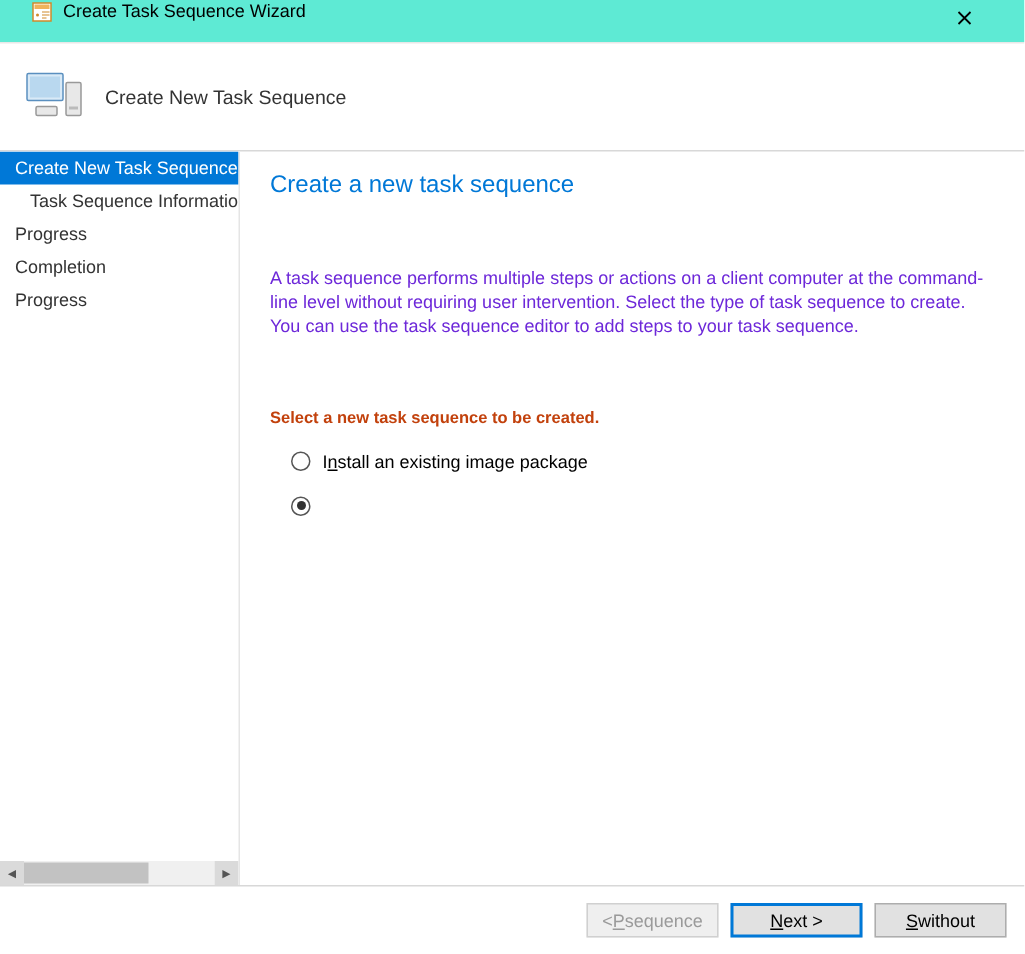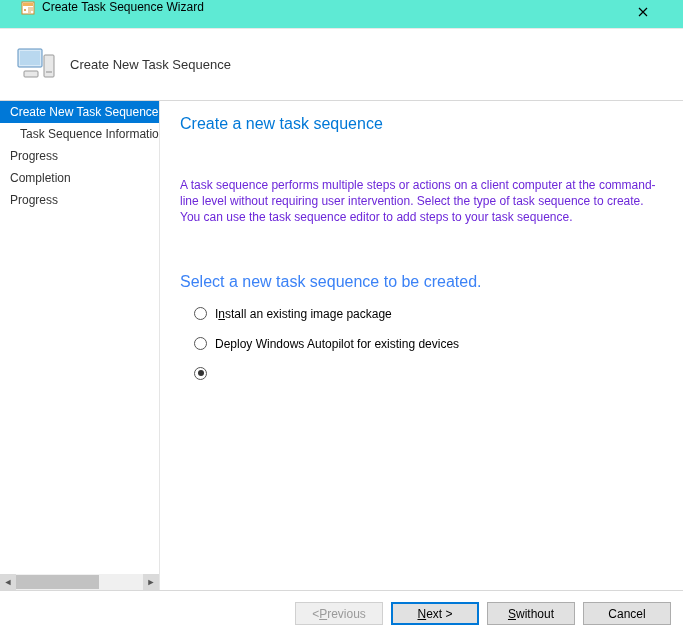--- a/index.html
+++ b/index.html
@@ -119,23 +119,24 @@
       margin-bottom: 44px;
       margin-top: 4px;
     }
     .desc {
       color: #6d28d9;
       font-size: 12px;
       line-height: 1.35;
       margin-bottom: 47px;
     }
     .prompt {
-      color: #3b82f6;
-      font-size: 16px;
+      color: #c2410c;
+      font-size: 11px;
       margin-bottom: 16px;
+      font-weight: bold;
     }
     .radio-row {
       display: flex;
       align-items: center;
       padding: 0 0 16px 14px;
       text-align: center;
     }
     .radio {
       width: 13px; height: 13px;
       border-radius: 50%;
@@ -242,40 +243,35 @@
   <div class="main">
     <div class="main-title">Create a new task sequence</div>
     <div class="desc">A task sequence performs multiple steps or actions on a client computer at the command-line level without requiring user intervention. Select the type of task sequence to create. You can use the task sequence editor to add steps to your task sequence.</div>
     <div class="prompt">Select a new task sequence to be created.</div>
     <div id="options">
         <div class="radio-row">
           <div class="radio"></div>
           <span class="radio-label"><span>I</span><span class="mn">n</span><span>stall an existing image package</span></span>
         </div>
         <div class="radio-row">
-          <div class="radio"></div>
-          <span class="radio-label"><span>Deploy Windows Autopilot for existing devices</span><span></span></span>
-        </div>
-        <div class="radio-row">
           <div class="radio selected"></div>
         </div>
       </div>
   </div>
 </div>
 
 <div class="footer">
   <button class="btn disabled">
     <span>&lt; </span>
       <span class="mn">P</span>
-      <span>revious</span>
+      <span>sequence</span>
   </button>
   <button class="btn default">
     <span></span>
       <span class="mn">N</span>
       <span>ext &gt;</span>
   </button>
   <button class="btn">
     <span></span>
       <span class="mn">S</span>
       <span>without</span>
   </button>
-  <button class="btn">Cancel</button>
 </div>
 
 </body></html>

